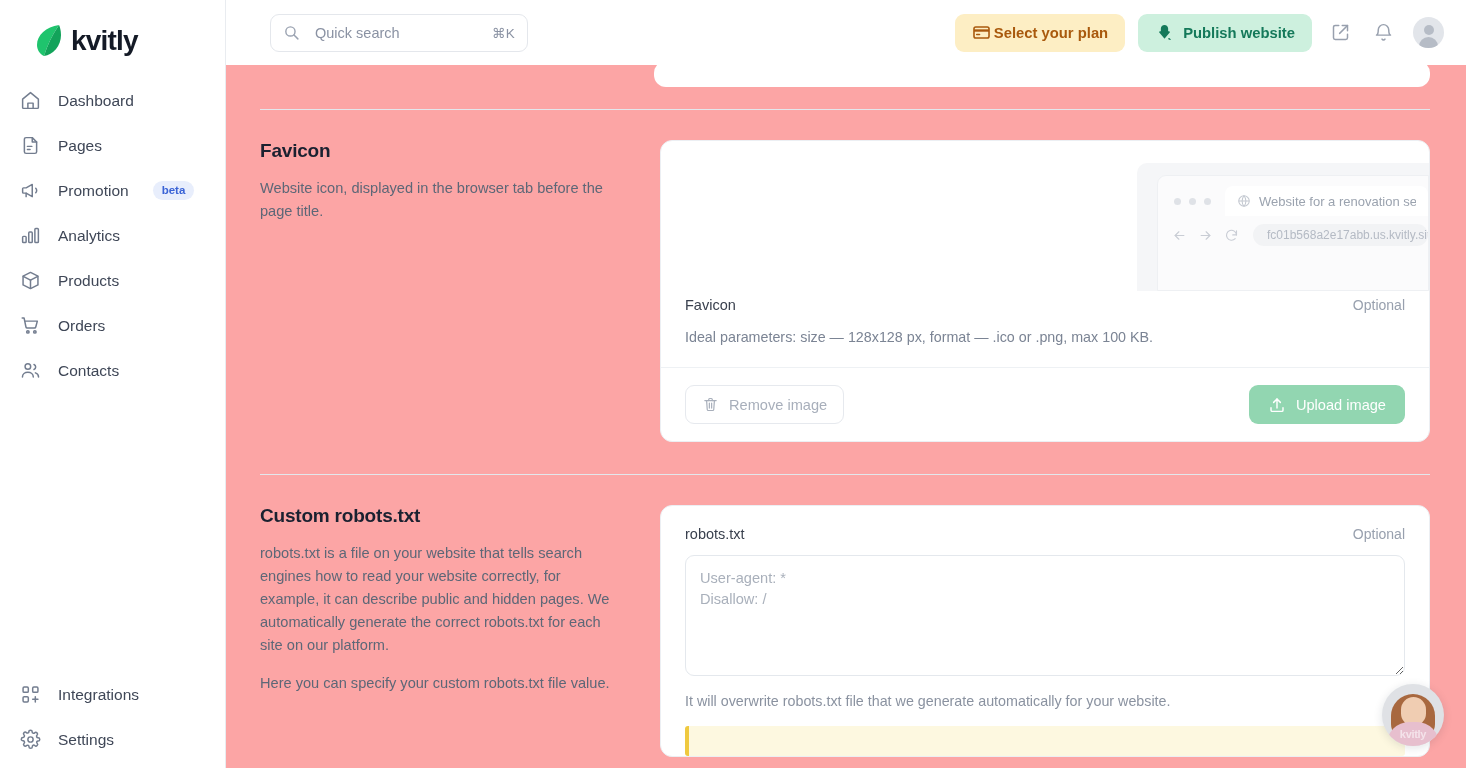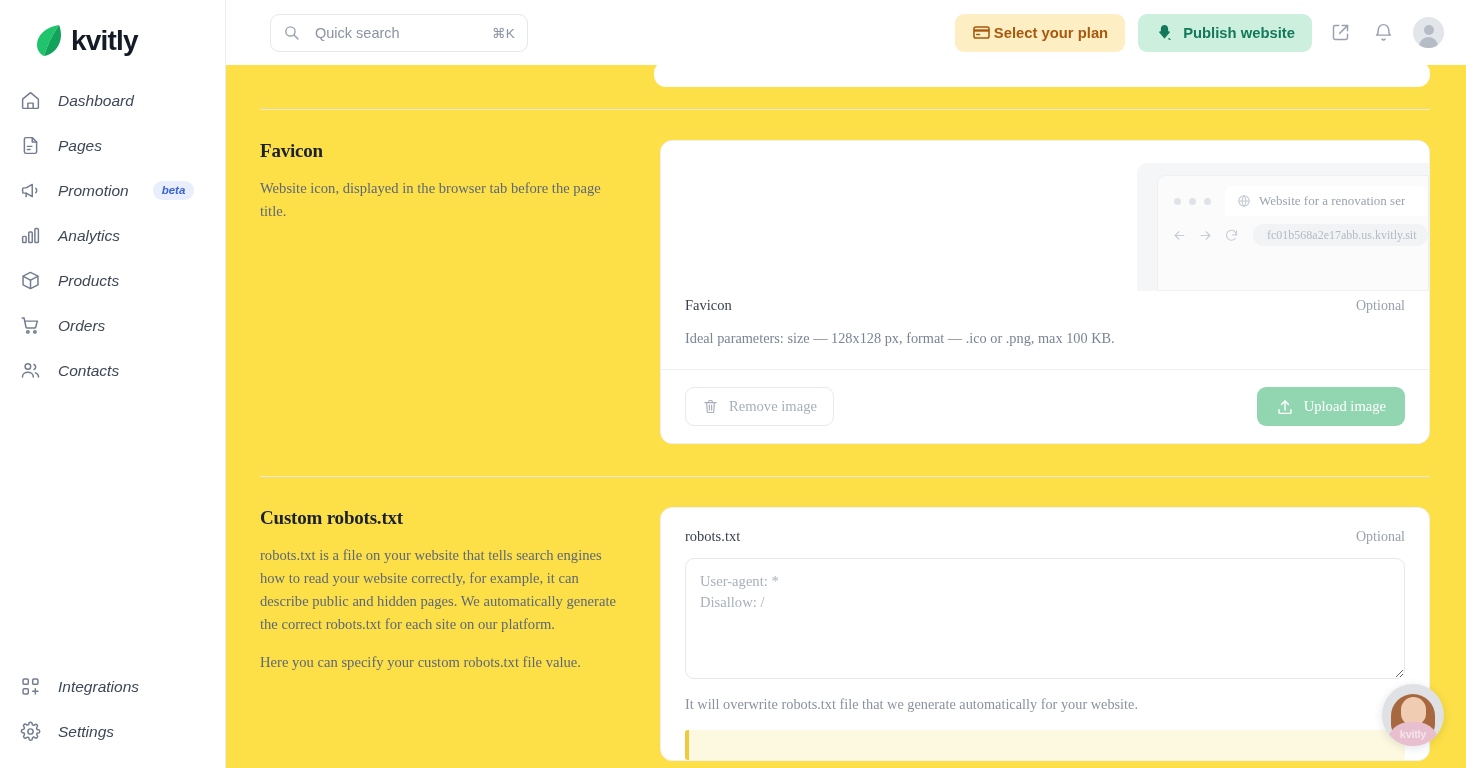--- a/index.html
+++ b/index.html
@@ -32,31 +32,30 @@
   .brand-word {
     font-size: 28px; font-weight: 700; letter-spacing: -0.8px;
     color: #141a26; line-height: 1;
   }
   .nav { margin-top: 14px; display: flex; flex-direction: column; }
   .nav-item {
     display: flex; align-items: center; gap: 16px;
     height: 45px; padding: 0 20px 0 18px;
     cursor: pointer; color: #3f4757;
     font-size: 15.5px;
-    font-style: italic;
   }
   .nav-ico { width: 24px; height: 24px; flex: 0 0 24px; display: flex; align-items: center; justify-content: center; color: #737d8f; }
   .nav-label { white-space: nowrap; }
   .badge-beta {
     background: #e8eefc; color: #3a63d6;
     font-size: 11.5px; font-weight: 600;
     padding: 3px 9px; border-radius: 10px;
     margin-left: 8px; line-height: 1.2;
   }
-  .nav-bottom { margin-top: auto; padding-bottom: 14px; }
+  .nav-bottom { margin-top: auto; padding-bottom: 6px; }
 
   
   .main { flex: 1 1 auto; height: 768px; position: relative; background: #f1f3f6; overflow: hidden; }
   .topbar {
     height: 65px; background: #ffffff;
     display: flex; align-items: center;
     padding: 0 22px 0 44px;
     position: relative; z-index: 5;
   }
   .search-box {
@@ -94,21 +93,21 @@
     background: #e2e5ea; display: flex; align-items: flex-end;
     justify-content: center; overflow: hidden; cursor: pointer; margin-left: 2px;
   }
   .avatar-head { width: 10px; height: 10px; border-radius: 50%; background: #b6bcc6; position: absolute; margin-bottom: 13px; }
   .avatar-body { width: 19px; height: 11px; border-radius: 10px 10px 0 0; background: #b6bcc6; }
   .avatar-wrap { position: relative; display: flex; align-items: flex-end; justify-content: center; width: 31px; height: 31px; }
 
   
   .content {
     position: absolute; top: 65px; left: 0; right: 0; bottom: 0;
-    background: #fde047; overflow: hidden; font-family: Liberation Serif, serif;
+    background: #fca5a5; overflow: hidden;
   }
   .inner { padding: 0 36px 0 34px; }
 
   
   .card-cut {
     background: #fff; border-radius: 12px;
     height: 26px; margin: 0 0 0 394px; width: 776px;
     position: relative; margin-top: -4px;
   }
   .divider { height: 1px; background: #e3e7ec; margin: 22px 0 0 0; }

